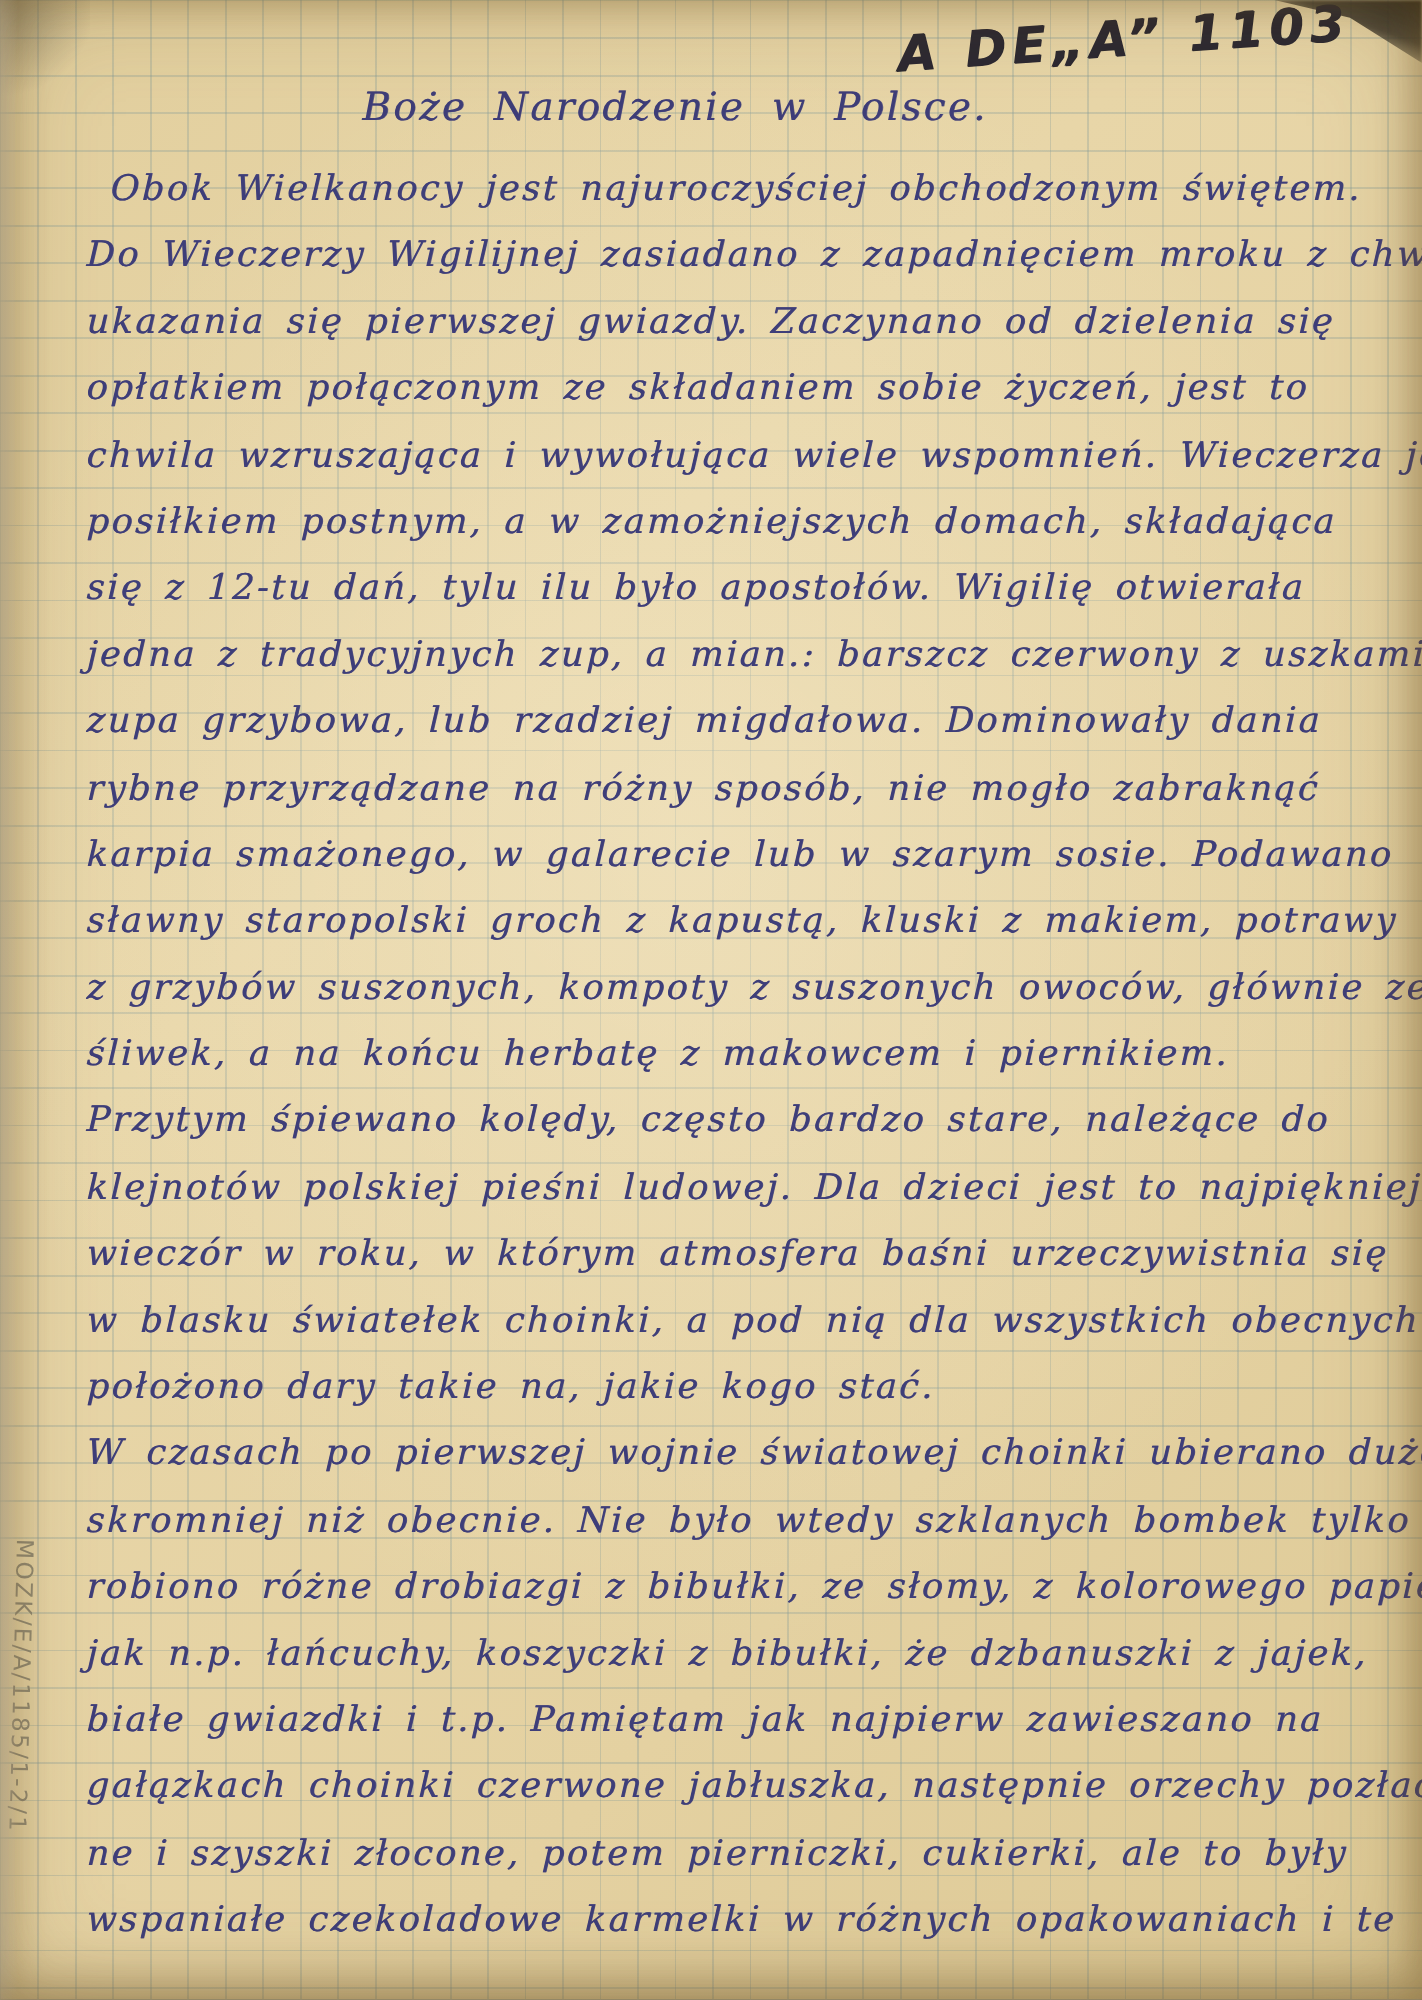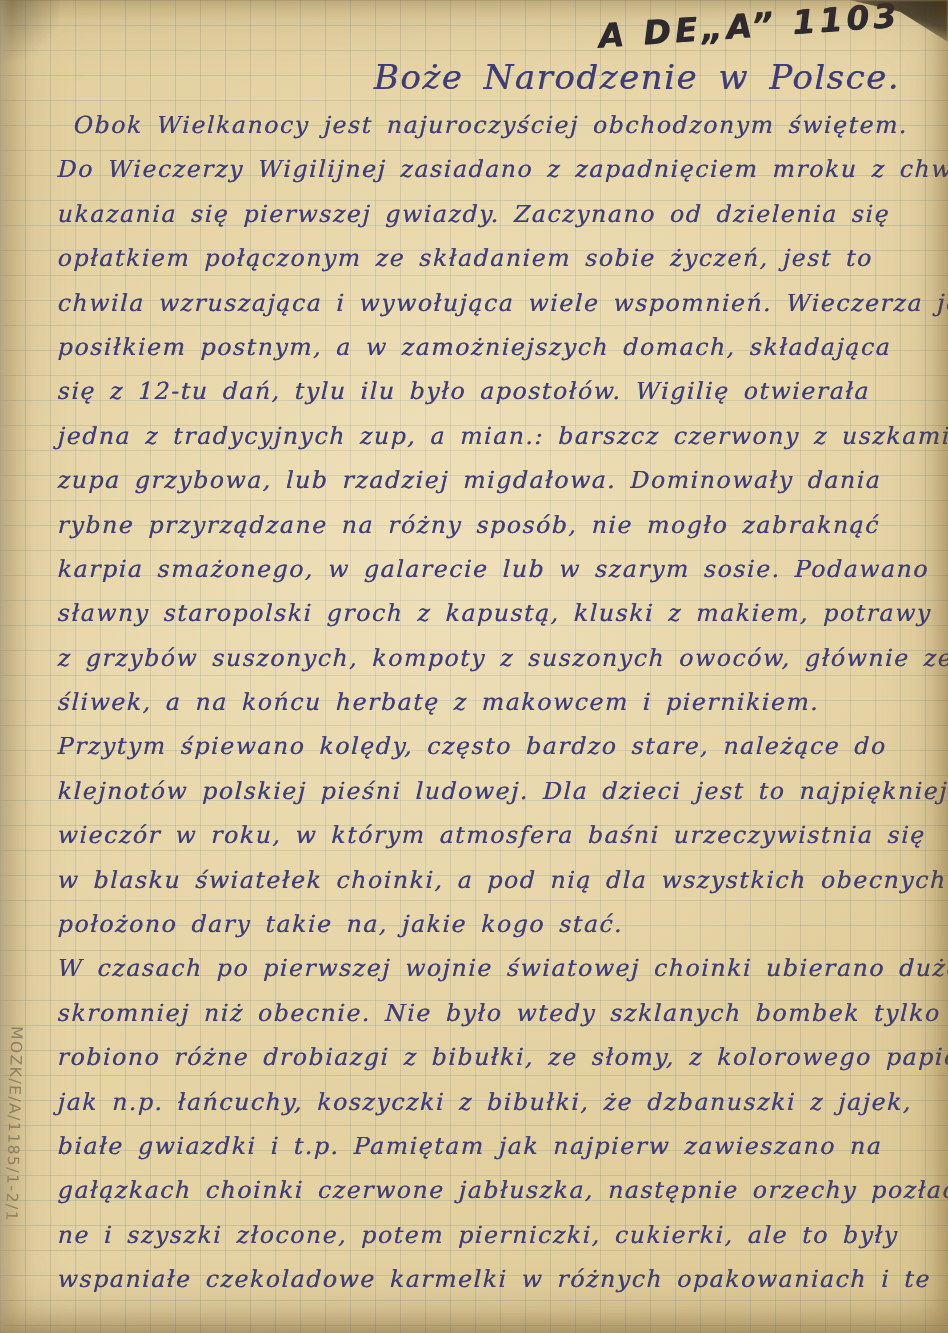--- a/index.html
+++ b/index.html
@@ -68,23 +68,23 @@
     transform: rotate(-4deg);
     white-space: pre;
     text-shadow: 0.6px 0.4px 0 #2b2831;
   }
   
   .doc-title {
     position: absolute;
     top: 57px;
     left: 0;
     width: 900px;
-    text-align: right;
+    text-align: center;
     font-style: italic;
-    font-size: 34px;
+    font-size: 26px;
     letter-spacing: 1.5px;
     word-spacing: 8px;
     color: #3e3d78;
     text-shadow: 0.4px 0.3px 0 rgba(62,61,120,0.75);
     white-space: pre;
   }
   
   .doc-body {
     position: absolute;
     top: 103px;

